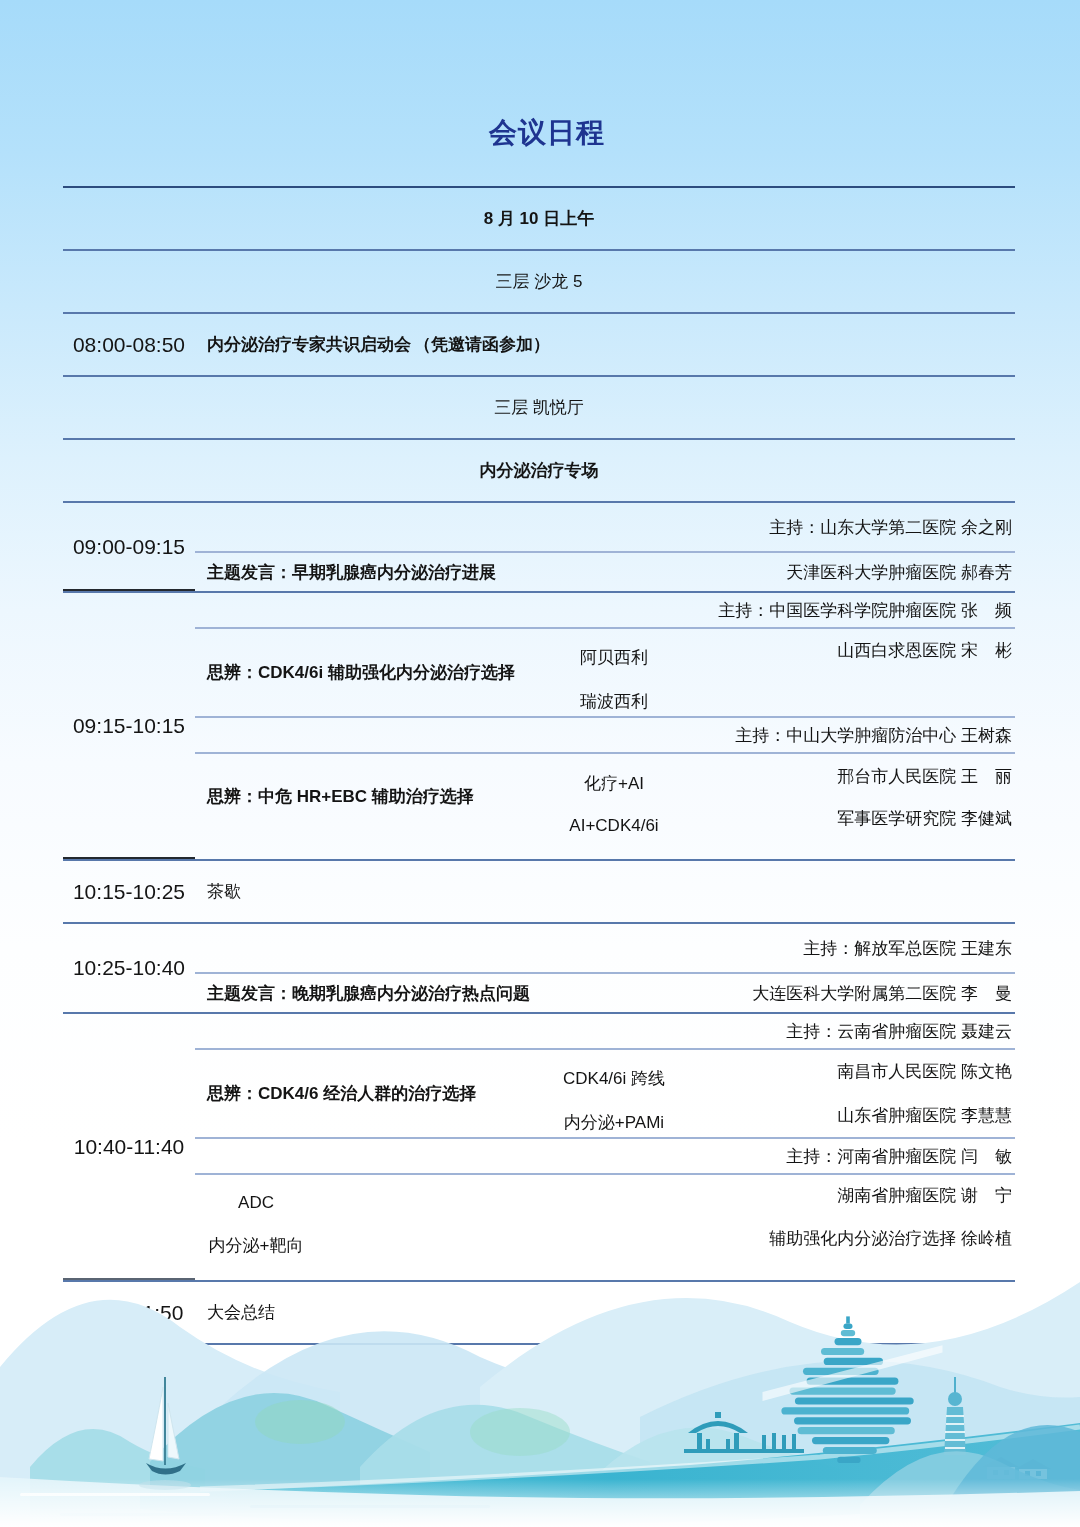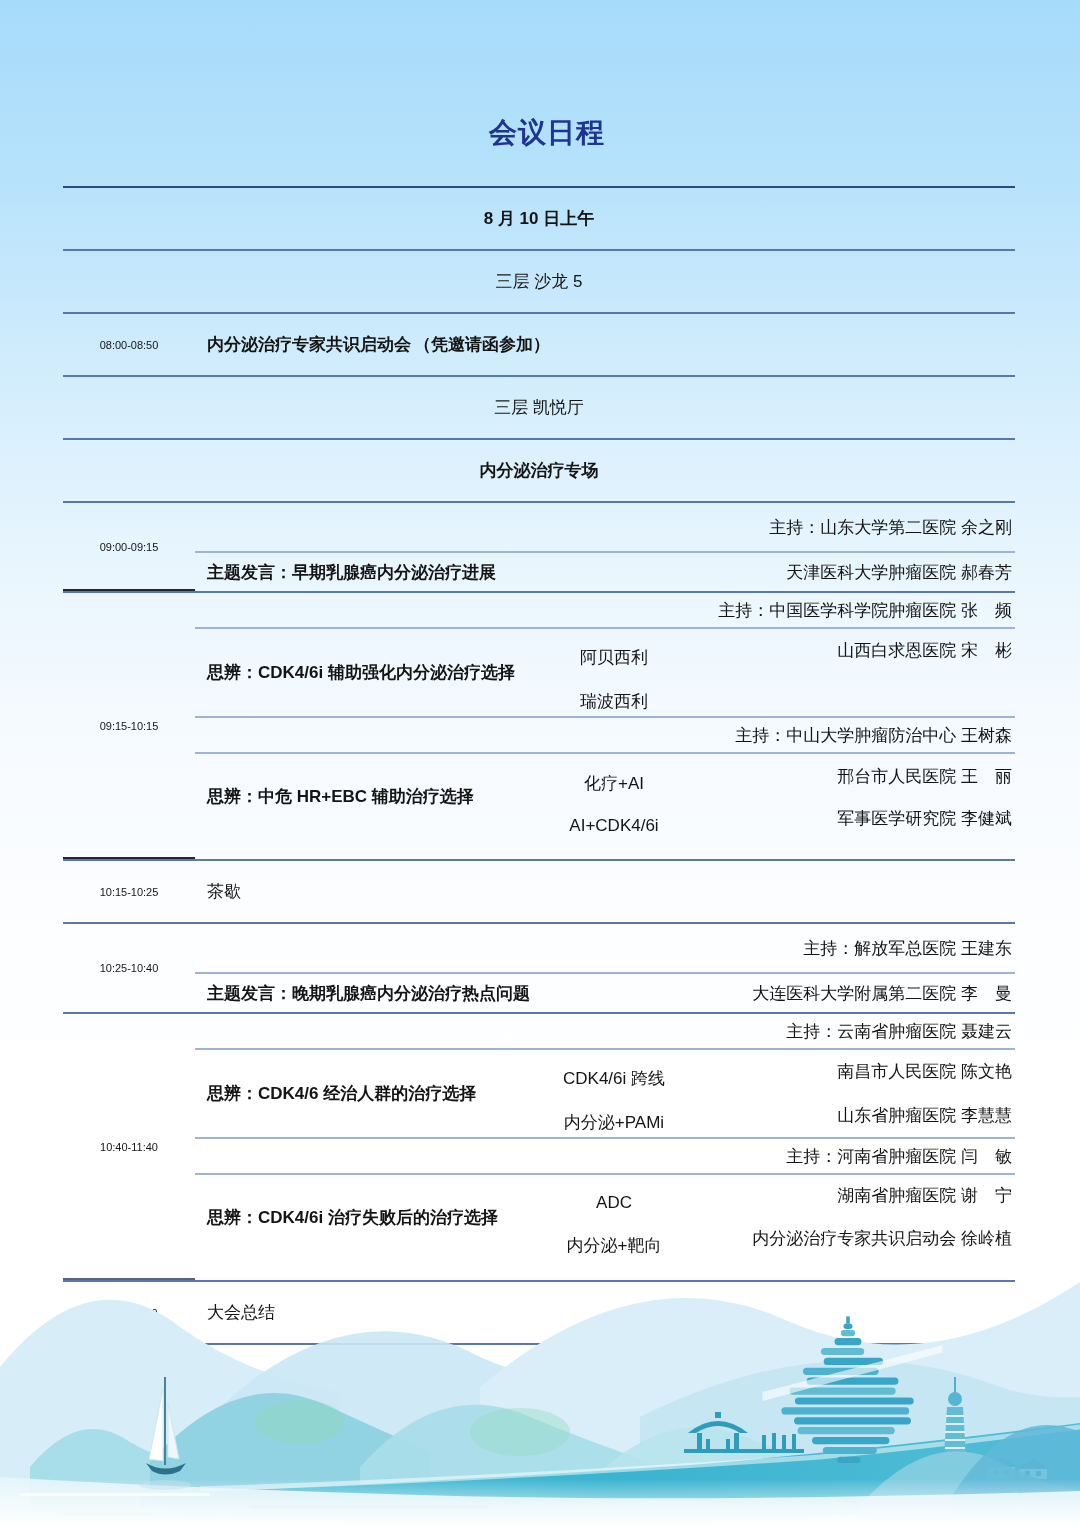--- a/index.html
+++ b/index.html
@@ -26,21 +26,21 @@
   }
   .schedule *{box-sizing:border-box;}
   .bb-mid{border-bottom:2px solid #5878ab;}
   .bb-light{border-bottom:2px solid #9fb3d6;}
   .bold{font-weight:bold;}
   .row{position:relative;display:flex;align-items:center;height:63px;}
   .row.center{justify-content:center;text-align:center;}
   .time-cell{
     flex:0 0 132px;width:132px;align-self:stretch;
     display:flex;align-items:center;justify-content:center;
-    font-size:11px;white-space:nowrap;
+    font-size:21px;white-space:nowrap;
   }
   .content{flex:1;display:flex;align-items:center;}
   .pl{padding-left:12px;}
   .note{font-size:17px;font-weight:bold;margin-left:3px;}
   .block{position:relative;display:flex;}
   .h90{height:90px;}
   .h268{height:268px;}
   .bcontent{flex:1;display:flex;flex-direction:column;}
   .crow{display:flex;align-items:center;}
   .crow.host{height:36px;justify-content:flex-end;padding-right:3px;}
@@ -184,31 +184,28 @@
             <div class="d-item">
               <span class="d-topic">内分泌+PAMi</span>
               <span class="d-speaker">山东省肿瘤医院 李慧慧</span>
             </div>
           </div>
         </div>
         <div class="crow host bb-light">
           <span>主持：河南省肿瘤医院 闫　敏</span>
         </div>
         <div class="crow debate last">
-          <div class="d-label bold">
-            <span>思辨：CDK4/6i 治疗失败后的治疗选择</span>
-          </div>
           <div class="d-items">
             <div class="d-item">
               <span class="d-topic">ADC</span>
               <span class="d-speaker">湖南省肿瘤医院 谢　宁</span>
             </div>
             <div class="d-item">
               <span class="d-topic">内分泌+靶向</span>
-              <span class="d-speaker">内分泌治疗专家共识启动会 徐岭植</span>
+              <span class="d-speaker">辅助强化内分泌治疗选择 徐岭植</span>
             </div>
           </div>
         </div>
       </div>
       <span class="seg gray"></span>
     </div>
 
     <div class="row bb-mid">
       <div class="time-cell">11:40-11:50</div>
       <div class="content pl">

